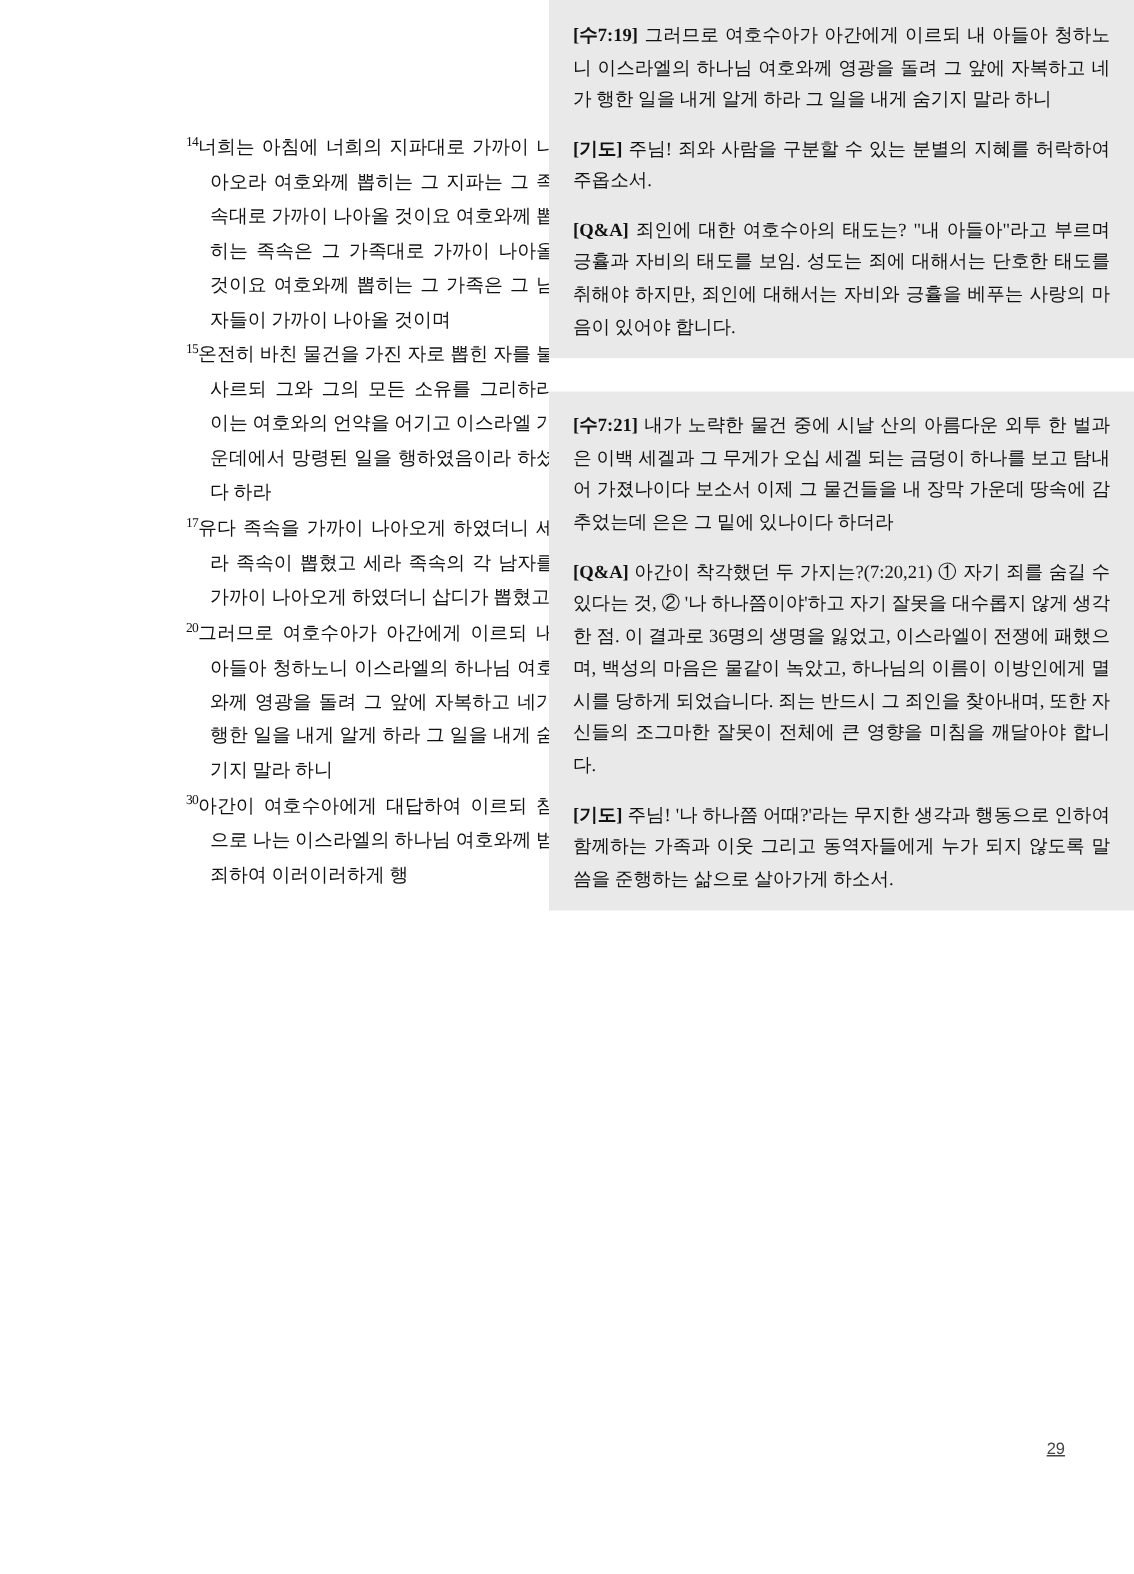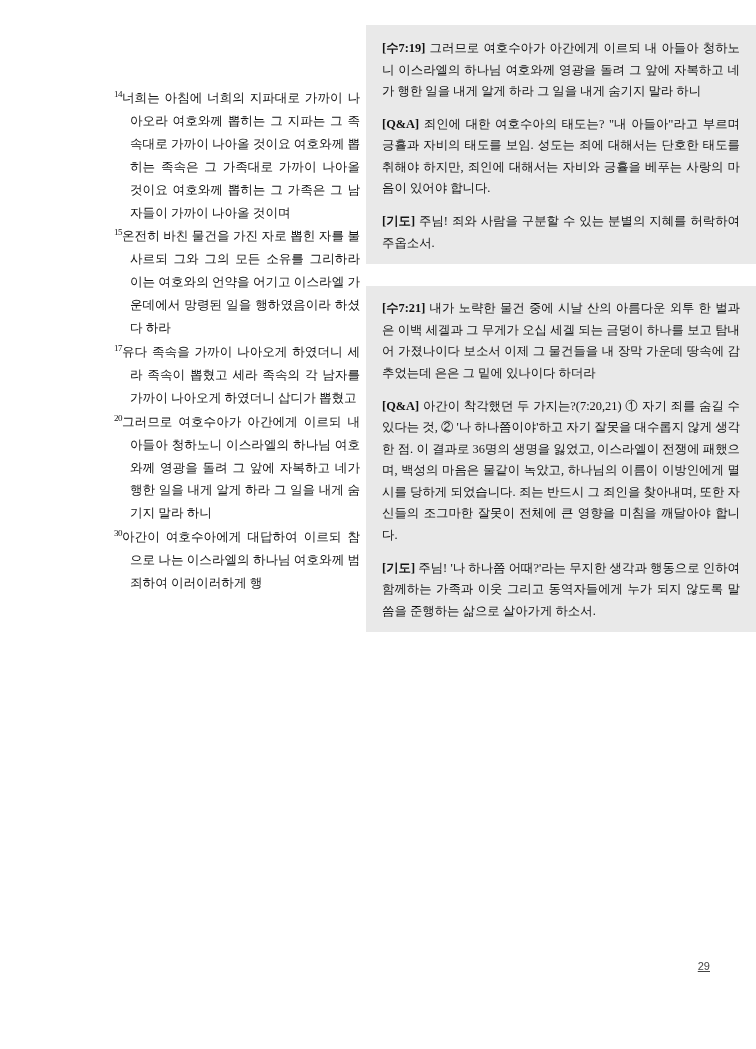--- a/index.html
+++ b/index.html
@@ -17,21 +17,21 @@
   }
   .page {
     position: relative;
     width: 756px;
     height: 1049px;
   }
 
   
   .left-col {
     position: absolute;
-    left: 114px;
+    left: 124px;
     top: 86px;
     width: 246px;
     font-size: 12.6px;
     line-height: 1.82;
     text-align: justify;
     color: #111;
   }
   .verse {
     margin: 0 0 0 0;
     padding-left: 16px;
@@ -44,21 +44,20 @@
   }
 
   
   .right-col {
     position: absolute;
     left: 366px;
     top: 0;
     width: 390px;
     height: 775px;
     background: #ffffff;
-    margin-top: 25px;
   }
   .panel {
     background: #e9e9e9;
     padding: 12px 16px 10px 16px;
     box-sizing: border-box;
     width: 390px;
   }
   .panel.first { padding-top: 13px; }
   .panel-gap {
     height: 22px;
@@ -98,22 +97,22 @@
     <p class="verse"><span class="vnum">15</span><span>온전히 바친 물건을 가진 자로 뽑힌 자를 불사르되 그와 그의 모든 소유를 그리하라 이는 여호와의 언약을 어기고 이스라엘 가운데에서 망령된 일을 행하였음이라 하셨다 하라</span></p>
     <p class="verse"><span class="vnum">17</span><span>유다 족속을 가까이 나아오게 하였더니 세라 족속이 뽑혔고 세라 족속의 각 남자를 가까이 나아오게 하였더니 삽디가 뽑혔고</span></p>
     <p class="verse"><span class="vnum">20</span><span>그러므로 여호수아가 아간에게 이르되 내 아들아 청하노니 이스라엘의 하나님 여호와께 영광을 돌려 그 앞에 자복하고 네가 행한 일을 내게 알게 하라 그 일을 내게 숨기지 말라 하니</span></p>
     <p class="verse"><span class="vnum">30</span><span>아간이 여호수아에게 대답하여 이르되 참으로 나는 이스라엘의 하나님 여호와께 범죄하여 이러이러하게 행</span></p>
   </div>
 
   <div class="right-col">
 
     <div class="panel first">
       <p class="blk"><span class="tag">[수7:19]</span><span> 그러므로 여호수아가 아간에게 이르되 내 아들아 청하노니 이스라엘의 하나님 여호와께 영광을 돌려 그 앞에 자복하고 네가 행한 일을 내게 알게 하라 그 일을 내게 숨기지 말라 하니</span></p>
+      <p class="blk"><span class="tag">[기도]</span><span> 주님! 죄와 사람을 구분할 수 있는 분별의 지혜를 허락하여 주옵소서.</span></p>
       <p class="blk"><span class="tag">[Q&amp;A]</span><span> 죄인에 대한 여호수아의 태도는? "내 아들아"라고 부르며 긍휼과 자비의 태도를 보임. 성도는 죄에 대해서는 단호한 태도를 취해야 하지만, 죄인에 대해서는 자비와 긍휼을 베푸는 사랑의 마음이 있어야 합니다.</span></p>
-      <p class="blk"><span class="tag">[기도]</span><span> 주님! 죄와 사람을 구분할 수 있는 분별의 지혜를 허락하여 주옵소서.</span></p>
     </div>
 
     <div class="panel-gap"></div>
 
     <div class="panel">
       <p class="blk"><span class="tag">[수7:21]</span><span> 내가 노략한 물건 중에 시날 산의 아름다운 외투 한 벌과 은 이백 세겔과 그 무게가 오십 세겔 되는 금덩이 하나를 보고 탐내어 가졌나이다 보소서 이제 그 물건들을 내 장막 가운데 땅속에 감추었는데 은은 그 밑에 있나이다 하더라</span></p>
       <p class="blk"><span class="tag">[Q&amp;A]</span><span>  아간이  착각했던  두  가지는?(7:20,21) ① 자기 죄를 숨길 수 있다는 것, ② '나 하나쯤이야'하고 자기 잘못을 대수롭지 않게 생각한 점. 이 결과로 36명의 생명을 잃었고, 이스라엘이 전쟁에 패했으며, 백성의 마음은 물같이 녹았고, 하나님의 이름이 이방인에게 멸시를 당하게 되었습니다. 죄는 반드시 그 죄인을 찾아내며, 또한 자신들의 조그마한 잘못이 전체에 큰 영향을 미침을 깨달아야 합니다.</span></p>
       <p class="blk"><span class="tag">[기도]</span><span> 주님! '나 하나쯤 어때?'라는 무지한 생각과 행동으로 인하여 함께하는 가족과 이웃 그리고 동역자들에게 누가 되지 않도록 말씀을 준행하는 삶으로 살아가게 하소서.</span></p>
     </div>
 

